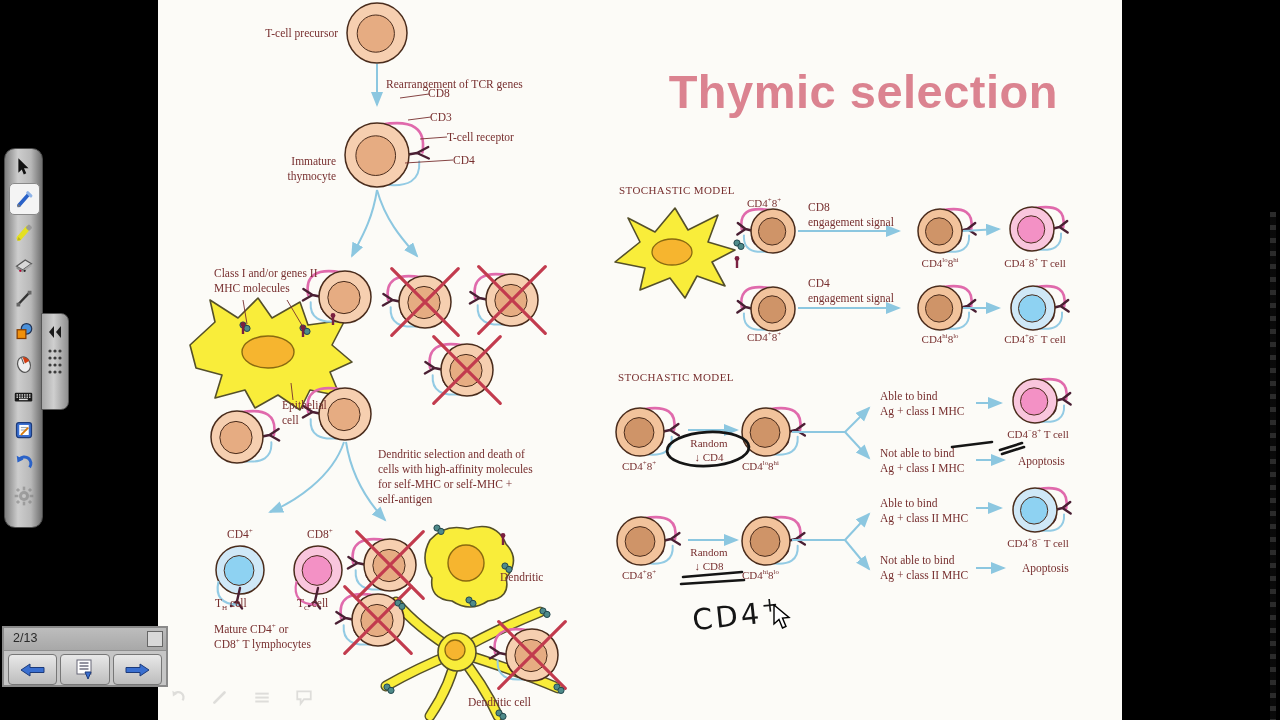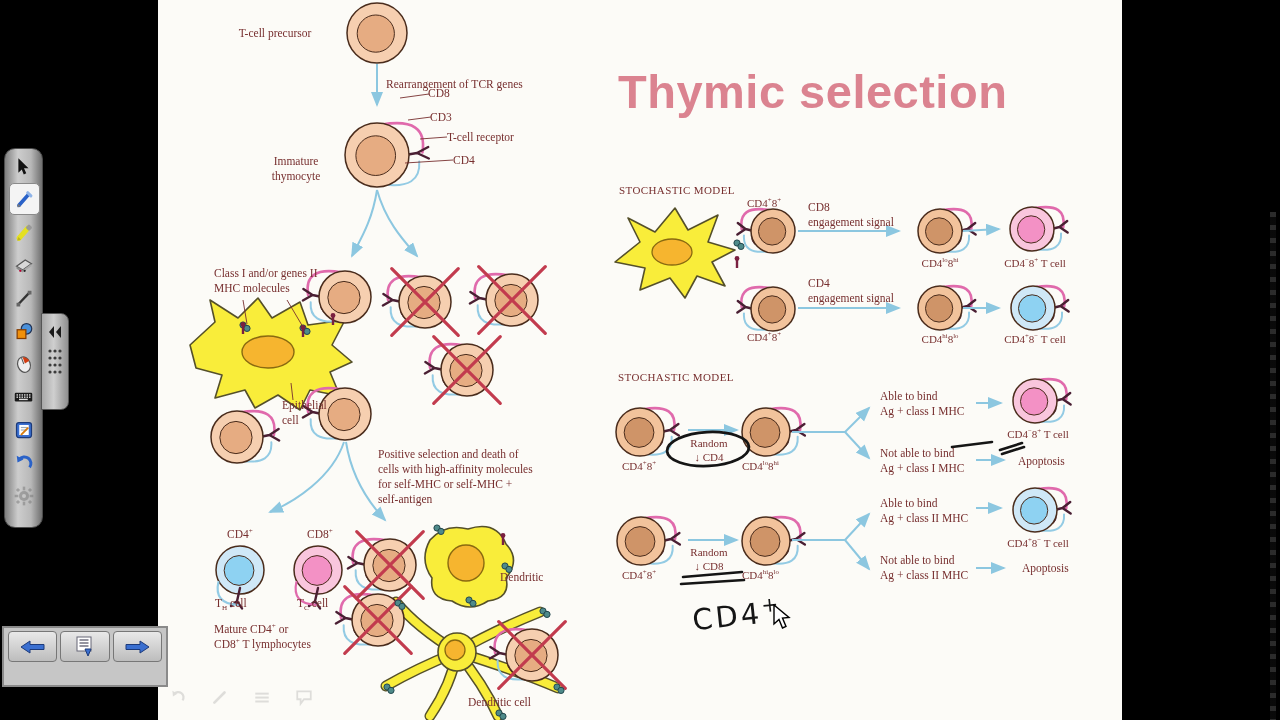--- a/index.html
+++ b/index.html
@@ -2,27 +2,27 @@
 <html><head>
 <meta charset="utf-8">
 <style>
   html,body{margin:0;padding:0;background:#000;}
   #stage{position:relative;width:1280px;height:720px;background:#000;overflow:hidden;
          font-family:"Liberation Serif",serif;}
   #slide{position:absolute;left:158px;top:0;width:964px;height:720px;background:#fcfbf7;}
   svg.scene{position:absolute;left:0;top:0;pointer-events:none;}
   .lbl{position:absolute;color:#772f2f;font-size:11.5px;line-height:1.3;white-space:nowrap;}
   .lbl .ln{display:block;}
-  .r{text-align:center;}
+  .r{text-align:right;}
   .c{text-align:center;}
   .sm{font-size:11px;}
   .hd{font-size:11px;letter-spacing:.4px;}
   sup{font-size:62%;}
   sub{font-size:62%;}
-  .title{position:absolute;left:618px;top:64px;width:440px;text-align:left;
+  .title{position:absolute;left:618px;top:64px;width:440px;text-align:right;
          font-family:"Liberation Sans",sans-serif;font-weight:bold;font-size:47px;
          color:#db8390;letter-spacing:.5px;}
   .hw{position:absolute;left:692px;top:596px;font-family:"DejaVu Sans",sans-serif;
       font-size:29px;color:#151515;transform:rotate(-6deg);letter-spacing:3px;}
   .hw sup{font-size:70%;}
   
   #toolbar{position:absolute;left:4px;top:148px;width:37px;height:378px;border-radius:11px;
     background:linear-gradient(90deg,#7e7e7e,#cdcdcd 35%,#b8b8b8 70%,#6f6f6f);
     border:1px solid #4c4c4c;box-shadow:0 0 4px rgba(0,0,0,.8);}
   .tool{position:relative;width:37px;height:33px;display:flex;align-items:center;justify-content:center;}
@@ -311,21 +311,21 @@
   </div>
   <div class="lbl" style="left:214px;top:266px">
     <span class="ln">Class I and/or genes II</span>
       <span class="ln">MHC molecules</span>
   </div>
   <div class="lbl" style="left:282px;top:398px">
     <span class="ln">Epithelial</span>
       <span class="ln">cell</span>
   </div>
   <div class="lbl" style="left:378px;top:447px">
-    <span class="ln">Positive selection and death of</span>
+    <span class="ln">Dendritic selection and death of</span>
       <span class="ln">cells with high-affinity molecules</span>
       <span class="ln">for self-MHC or self-MHC +</span>
       <span class="ln">self-antigen</span>
   </div>
   <div class="lbl c" style="left:216px;top:527px;width:48px">CD4<sup>+</sup></div>
   <div class="lbl c" style="left:296px;top:527px;width:48px">CD8<sup>+</sup></div>
   <div class="lbl" style="left:215px;top:596px">T<sub>H</sub> cell</div>
   <div class="lbl" style="left:297px;top:596px">T<sub>C</sub> cell</div>
   <div class="lbl" style="left:214px;top:622px">
     <span class="ln">Mature CD4<sup>+</sup> or</span>
@@ -507,20 +507,24 @@
           <circle cx="13" cy="51" r="1.6"></circle>
           <circle cx="18" cy="51" r="1.6"></circle>
         <circle cx="8" cy="58" r="1.6"></circle>
           <circle cx="13" cy="58" r="1.6"></circle>
           <circle cx="18" cy="58" r="1.6"></circle>
       </g>
     </svg>
   </div>
 
   <div id="pagenav">
+    <div id="pn-head">
+      <span id="pn-ind">2/13</span>
+      <div id="pn-box"></div>
+    </div>
     <div id="pn-body">
       <div class="pn-btn">
         <svg width="26" height="16" viewBox="0 0 26 16">
             <polygon points="1,8 10,2 10,5.5 24,5.5 24,10.5 10,10.5 10,14" fill="#3a6fd0" stroke="#1c3a7a" stroke-width="1"></polygon>
           </svg>
       </div>
       <div class="pn-btn">
         <svg width="26" height="22" viewBox="0 0 26 22">
             <rect x="5" y="1" width="14" height="14" fill="#fff" stroke="#667" stroke-width="1"></rect>
             <line x1="7.5" y1="4" x2="16.5" y2="4" stroke="#667" stroke-width="1.4"></line>

